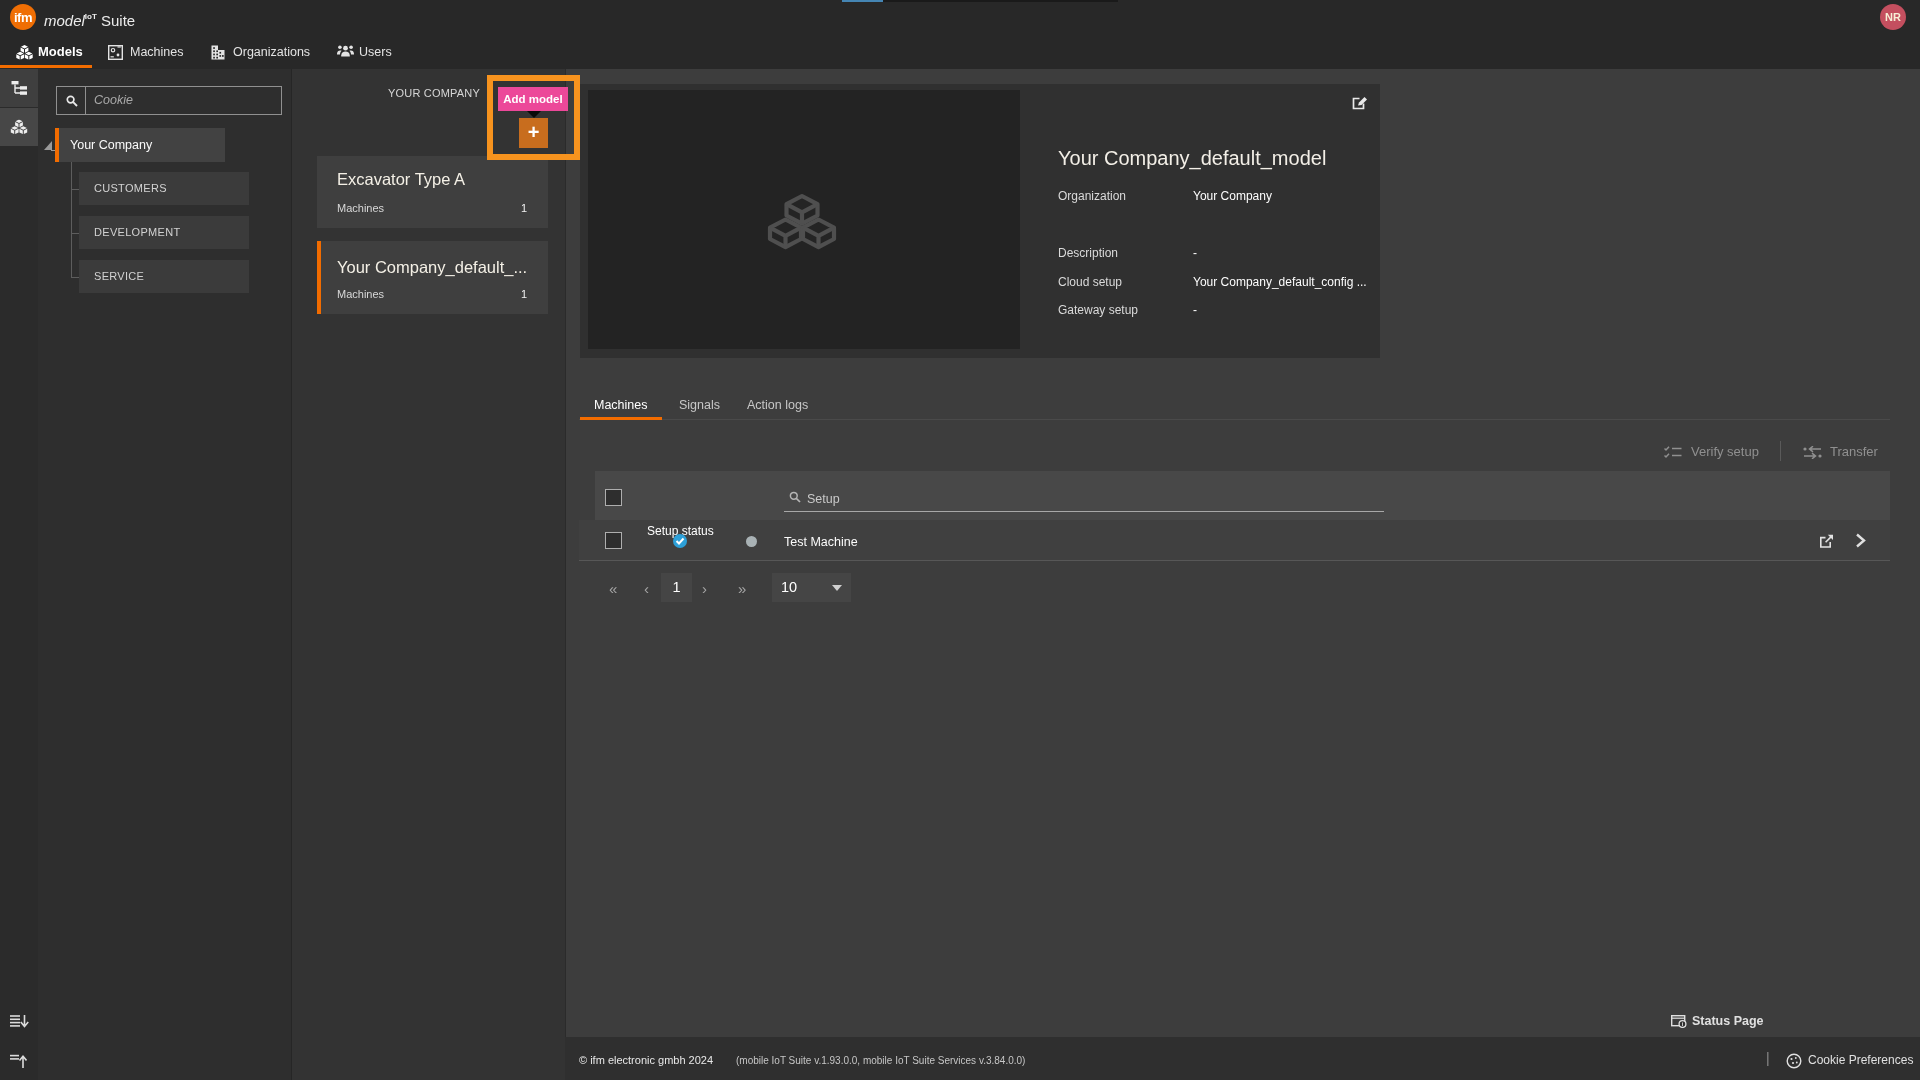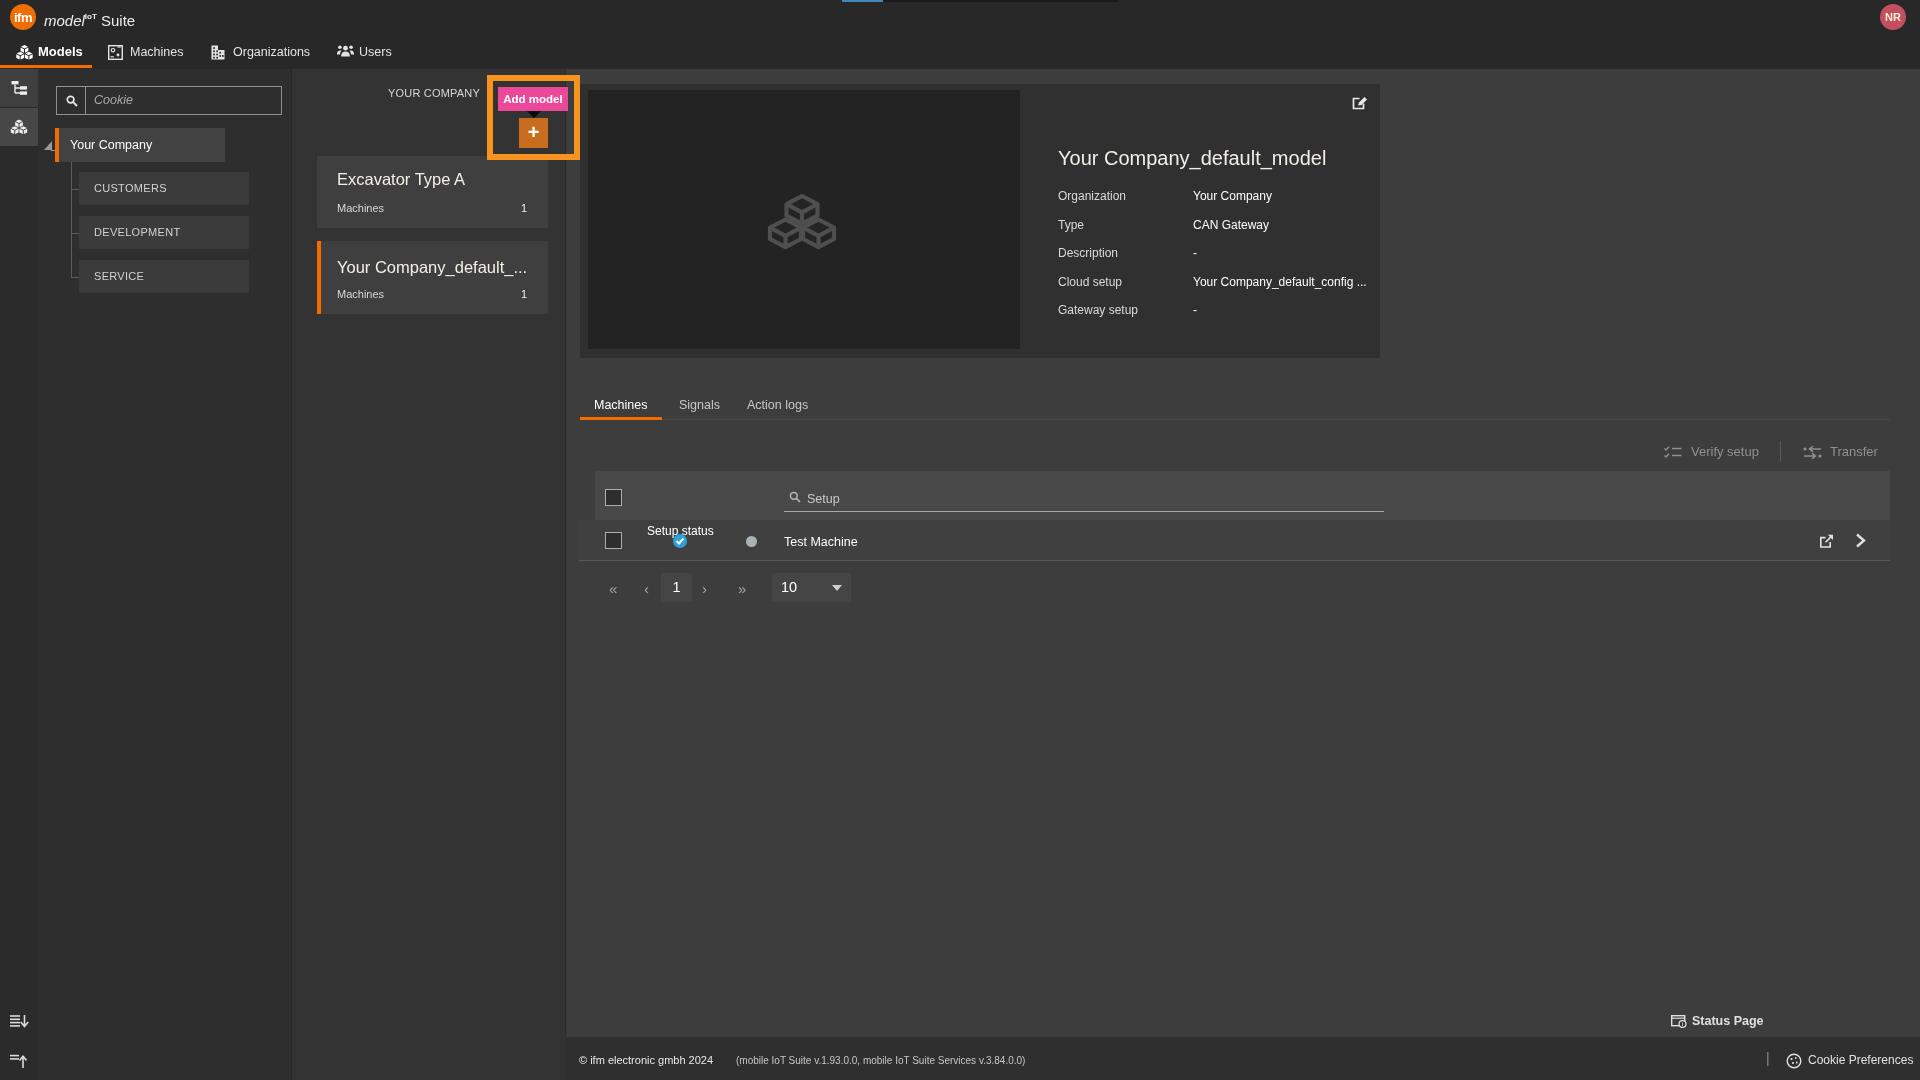--- a/index.html
+++ b/index.html
@@ -271,21 +271,20 @@
           <path d="M19.5 11.2 L35 19.4 L50.5 11.2 M35 19.4 L35 30.7"></path>
           <path d="M18.5 26.5 L34 34.7 L34 46 L18.5 54.2 L3 46 L3 34.7 Z"></path>
           <path d="M3 34.7 L18.5 42.9 L34 34.7 M18.5 42.9 L18.5 54.2"></path>
           <path d="M51.5 26.5 L67 34.7 L67 46 L51.5 54.2 L36 46 L36 34.7 Z"></path>
           <path d="M36 34.7 L51.5 42.9 L67 34.7 M51.5 42.9 L51.5 54.2"></path>
         </g>
       </svg>
     </div>
   <div class="abs" id="dtitle">Your Company_default_model</div>
   <div class="abs frow" style="top:189px">Organization<span class="val">Your Company</span></div>
-  <div class="abs frow" style="top:218px">Type<span class="val">CAN Gateway</span></div>
   <div class="abs frow" style="top:246px">Description<span class="val">-</span></div>
   <div class="abs frow" style="top:275px">Cloud setup<span class="val">Your Company_default_config ...</span></div>
   <div class="abs frow" style="top:303px">Gateway setup<span class="val">-</span></div>
   <svg class="abs" id="editicon" width="16" height="14" viewBox="0 0 16 14">
       <path d="M11.5 7.5 L11.5 12.5 L1.5 12.5 L1.5 2.5 L7.5 2.5" fill="none" stroke="#e9e9e9" stroke-width="1.7"></path>
       <path d="M6 9.5 L7 6.5 L12.5 1 L15 3.5 L9.5 9 Z" fill="#e9e9e9"></path>
     </svg>
 
   <div class="tab" id="tab1">Machines</div>
   <div class="tab" id="tab2">Signals</div>

